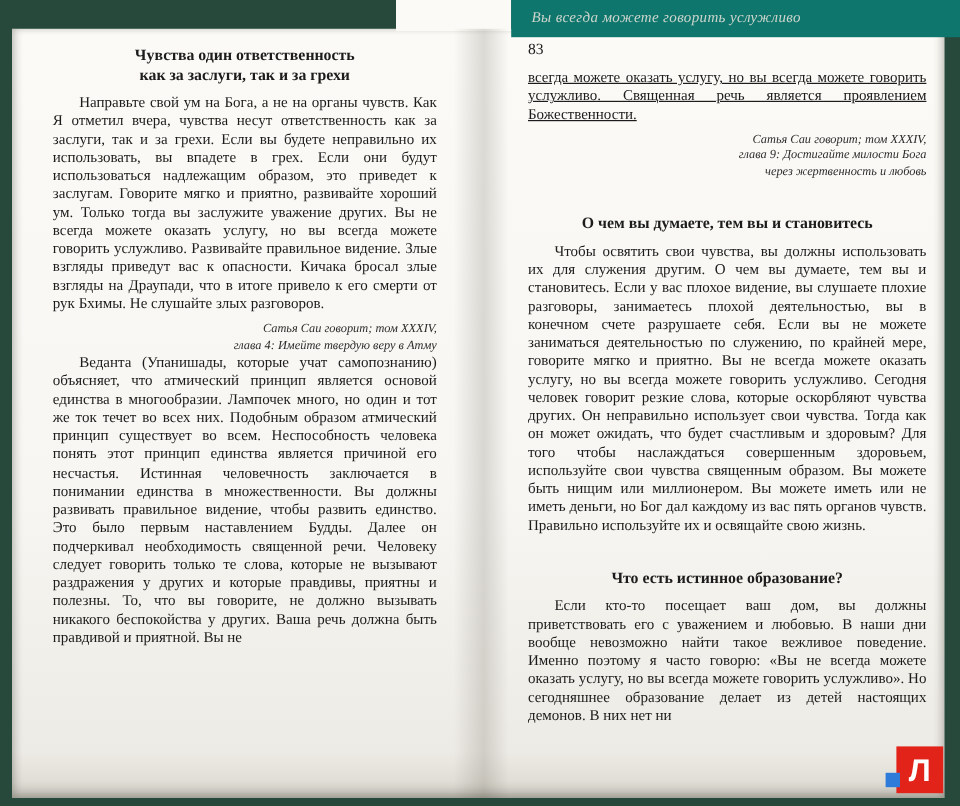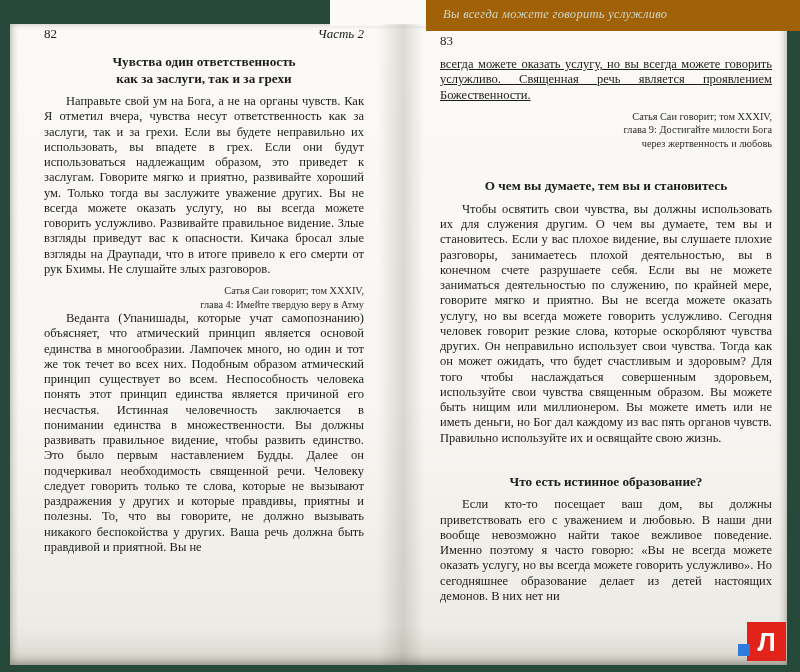--- a/index.html
+++ b/index.html
@@ -2,58 +2,54 @@
 <html lang="ru"><head>
 <meta charset="utf-8">
 <style>
   html,body{margin:0;padding:0;}
   body{width:800px;height:672px;overflow:hidden;background:#27493c;}
   .scene{position:absolute;inset:0;width:800px;height:672px;font-family:"Liberation Serif",serif;color:#1c1c1c;}
   .paper{position:absolute;left:10px;right:13px;top:24px;bottom:7px;
     background:linear-gradient(180deg,#fbfaf6 0%,#f7f6f2 60%,#edebe5 94%,#d9d6cd 100%);
     box-shadow:inset 0 -5px 9px rgba(55,55,45,.28), inset 3px 0 6px rgba(55,55,45,.12), inset -3px 0 6px rgba(55,55,45,.12);}
   .paper-notch{position:absolute;left:330px;top:0;width:96px;height:26px;background:#fbfaf6;}
-  .top-band{position:absolute;left:426px;right:0;top:0;height:31px;background:#a16207;}
+  .top-band{position:absolute;left:426px;right:0;top:0;height:31px;background:#0f766e;}
   .rh-right{position:absolute;left:17px;top:7px;font-style:italic;font-size:12.5px;color:#ccd5cb;letter-spacing:.3px;white-space:nowrap;}
   .gutter-shadow{position:absolute;left:378px;top:24px;bottom:7px;width:46px;
     background:linear-gradient(90deg,rgba(0,0,0,0) 0%,rgba(66,60,48,.13) 42%,rgba(66,60,48,.17) 55%,rgba(0,0,0,0) 100%);}
   .page{position:absolute;}
   .page.left{left:44px;top:26px;width:320px;}
   .page.right{left:440px;top:33px;width:332px;}
   .hdr{display:flex;justify-content:space-between;align-items:baseline;font-size:13px;margin-bottom:10px;}
   .hdr .ital{font-style:italic;}
   .hdr.right-hdr{margin-bottom:8px;}
   h3{font-size:13.2px;font-weight:bold;text-align:center;margin:12px 0 7px;line-height:1.25;white-space:pre-line;}
   .page.right h3{margin-top:28px;}
   p{margin:0;font-size:12.5px;line-height:1.22;text-align:justify;text-indent:22px;}
   p.cont{text-indent:0;text-decoration:underline;}
-  .attr{margin-top:7px;font-size:10.3px;text-align:right;line-height:1.32;white-space:pre-line;color:#2b2b2b;}
+  .attr{margin-top:7px;font-size:10.3px;font-style:italic;text-align:right;line-height:1.32;white-space:pre-line;color:#2b2b2b;}
   .watermark{position:absolute;right:14px;bottom:11px;width:39px;height:39px;background:#e2231a;display:flex;align-items:center;justify-content:center;}
   .wm-letter{color:#ffffff;font-family:"Liberation Sans",sans-serif;font-weight:bold;font-size:26px;line-height:1;}
   .wm-blue{position:absolute;left:-9px;bottom:5px;width:12px;height:12px;background:#2f7bd9;}
 </style>
 </head>
 <body>
 
 <div class="scene">
 
   <div class="paper"></div>
   <div class="paper-notch"></div>
 
   <div class="top-band">
     <div class="rh-right">Вы всегда можете говорить услужливо</div>
   </div>
 
   <div class="gutter-shadow"></div>
 
   <div class="page left">
-    <div class="hdr">
-      <span>82</span>
-      <span class="ital">Часть 2</span>
-    </div>
 
     <div class="section">
       <h3>Чувства один ответственность
 как за заслуги, так и за грехи</h3>
       <p>Направьте свой ум на Бога, а не на органы чувств. Как Я отметил вчера, чувства несут ответственность как за заслуги, так и за грехи. Если вы будете неправильно их использовать, вы впадете в грех. Если они будут использоваться надлежащим образом, это приведет к заслугам. Говорите мягко и приятно, развивайте хороший ум. Только тогда вы заслужите уважение других. Вы не всегда можете оказать услугу, но вы всегда можете говорить услужливо. Развивайте правильное видение. Злые взгляды приведут вас к опасности. Кичака бросал злые взгляды на Драупади, что в итоге привело к его смерти от рук Бхимы. Не слушайте злых разговоров.</p>
       <div class="attr">Сатья Саи говорит; том XXXIV,
 глава 4: Имейте твердую веру в Атму</div>
     </div>
 
     <div class="section">

